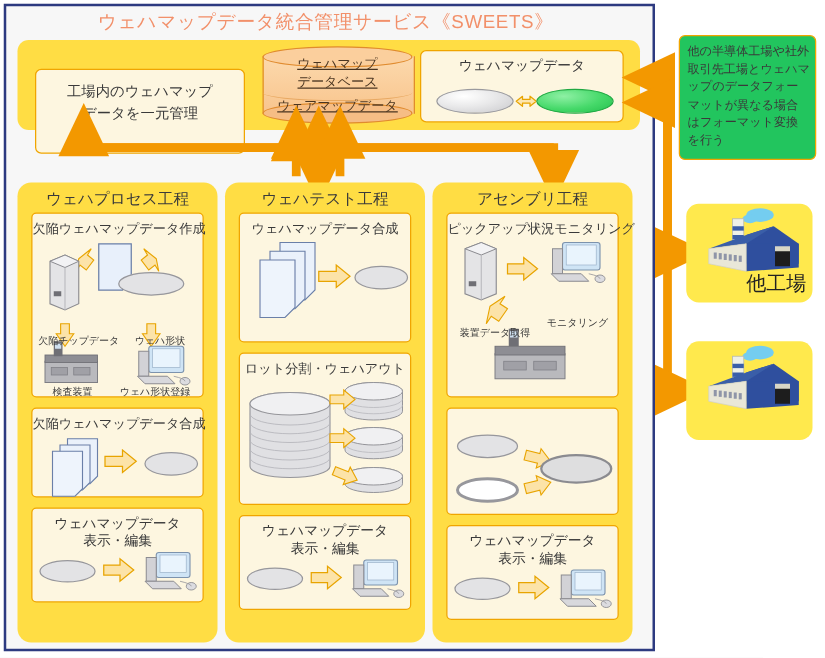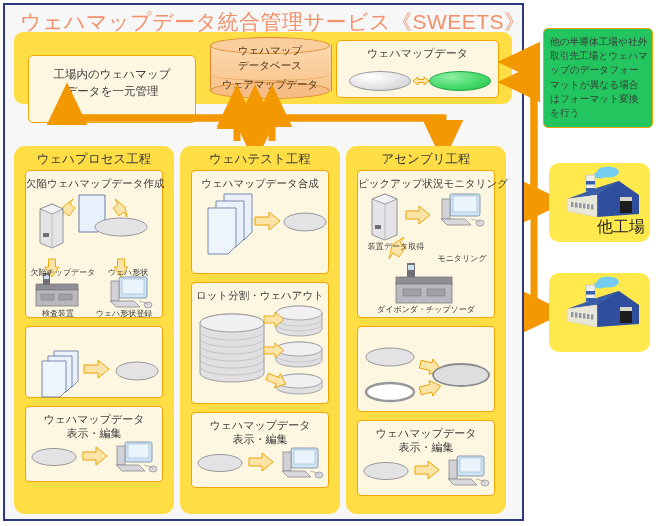--- a/index.html
+++ b/index.html
@@ -11,22 +11,22 @@
     position:relative;
   }
   #root{position:absolute;left:0;top:0;width:660px;height:526px;}
 
   
   .service-frame{
     position:absolute;left:3px;top:3px;width:521px;height:518px;
     border:2px solid #2d3a80;background:#f7f7f7;box-sizing:border-box;
   }
   .service-title{
-    position:absolute;left:20px;top:8px;width:515px;text-align:left;
-    font-size:21px;color:#f2906a;letter-spacing:.5px;white-space:nowrap;
+    position:absolute;left:3px;top:8px;width:515px;text-align:center;
+    font-size:15px;color:#f2906a;letter-spacing:.5px;white-space:nowrap;
   }
 
   
   .top-band{
     position:absolute;left:14px;top:32px;width:498px;height:72px;
     background:#ffdd44;border-radius:9px;box-sizing:border-box;
   }
   .panel{
     position:absolute;background:#fdf6e0;border:1.6px solid #f0a500;
     border-radius:5px;box-sizing:border-box;
@@ -57,21 +57,21 @@
   .db .bot{
     position:absolute;left:0;top:45px;width:120px;height:17px;
     background:#f6bd85;border:1.5px solid #e08b2e;border-radius:50%;
     box-sizing:border-box;
   }
   .db .mid{
     position:absolute;left:0;top:30px;width:120px;height:14px;
     border-bottom:1.2px solid #e8a963;border-radius:50%;box-sizing:border-box;
   }
   .db .l1,.db .l2,.db .l3{
-    position:absolute;width:100%;text-align:center;font-size:10.5px;color:#4a3520;
+    position:absolute;width:100%;text-align:center;font-size:10.5px;color:#4a3520;text-decoration:underline;
   }
   .db .l1{top:7px;} .db .l2{top:22px;} .db .l3{top:41px;}
 
   
   .ell{position:absolute;border-radius:50%;}
   .ell-gray{
     left:12px;top:30px;width:62px;height:20px;
     background:radial-gradient(ellipse at 35% 28%,#ffffff 0%,#e9e9ea 45%,#c9c9cc 100%);
     border:1px solid #9a9a9e;box-sizing:border-box;
   }
@@ -242,20 +242,21 @@
           <path d="M113,112 q9,2 9,4" stroke="#9b9ba0" stroke-width=".7" fill="none"></path>
         </g>
       </svg>
       <div class="mini-label" style="left:2px;top:96px;width:70px;">欠陥チップデータ</div>
       <div class="mini-label" style="left:70px;top:96px;width:64px;">ウェハ形状</div>
       <div class="mini-label" style="left:2px;top:137px;width:60px;">検査装置</div>
       <div class="mini-label" style="left:62px;top:137px;width:72px;">ウェハ形状登録</div>
     </div>
 
     <div class="sub" style="top:180px;height:72px;">
+      <div class="sub-title">欠陥ウェハマップデータ合成</div>
       <svg style="position:absolute;left:0;top:20px;width:136px;height:50px;" viewBox="0 0 136 50">
         <g>
           <path d="M28,4 h24 v30 l-6,6 h-18 z" fill="#eaf1fb" stroke="#6a7fa8" stroke-width=".9"></path>
           <path d="M22,9 h24 v30 l-6,6 h-18 z" fill="#eaf1fb" stroke="#6a7fa8" stroke-width=".9"></path>
           <path d="M16,14 h24 v30 l-6,6 h-18 z" fill="#eef4fc" stroke="#6a7fa8" stroke-width=".9"></path>
         </g>
         <path d="M58,18 h14 v-5 l11,9 l-11,9 v-5 h-14 z" fill="#fce3a8" stroke="#e8a400" stroke-width="1"></path>
         <ellipse cx="111" cy="24" rx="21" ry="9" fill="#e3e3e5" stroke="#97979c" stroke-width="1"></ellipse>
       </svg>
     </div>
@@ -382,23 +383,22 @@
 
         <g>
           <rect x="38" y="94" width="56" height="20" fill="#b9b9bd" stroke="#7e7e84" stroke-width=".8"></rect>
           <rect x="38" y="88" width="56" height="7" fill="#8e8e94" stroke="#6f6f75" stroke-width=".7"></rect>
           <rect x="49" y="74" width="8" height="14" fill="#6f6f75"></rect>
           <rect x="50" y="76" width="6" height="5" fill="#cfe0f0"></rect>
           <rect x="45" y="100" width="18" height="7" fill="#a0a0a6" stroke="#7e7e84" stroke-width=".6"></rect>
           <rect x="69" y="100" width="18" height="7" fill="#a0a0a6" stroke="#7e7e84" stroke-width=".6"></rect>
         </g>
       </svg>
-      <div class="mini-label" style="left:0px;top:70px;width:76px;font-family:Liberation Serif, serif;">装置データ取得</div>
+      <div class="mini-label" style="left:0px;top:90px;width:76px;font-family:Liberation Serif, serif;">装置データ取得</div>
       <div class="mini-label" style="left:74px;top:82px;width:60px;">モニタリング</div>
-      <div class="mini-label" style="left:0px;top:133px;width:136px;">ダイボンダ・チップソーダ</div>
     </div>
 
     <div class="sub" style="top:180px;height:86px;">
       <svg style="position:absolute;left:0;top:18px;width:136px;height:66px;" viewBox="0 0 136 66">
         <ellipse cx="32" cy="12" rx="24" ry="9" fill="#e3e3e5" stroke="#97979c" stroke-width="1"></ellipse>
         <ellipse cx="32" cy="47" rx="24" ry="9" fill="#ffffff" stroke="#97979c" stroke-width="2.4"></ellipse>
         <path d="M62,17 h11 v-4 l10,8 l-10,8 v-4 h-11 z" fill="#fce3a8" stroke="#e8a400" stroke-width=".9" transform="rotate(14 70,21)"></path>
         <path d="M62,40 h11 v-4 l10,8 l-10,8 v-4 h-11 z" fill="#fce3a8" stroke="#e8a400" stroke-width=".9" transform="rotate(-14 70,44)"></path>
         <ellipse cx="103" cy="30" rx="28" ry="11" fill="#dededf" stroke="#8b8b90" stroke-width="1.8"></ellipse>
       </svg>

